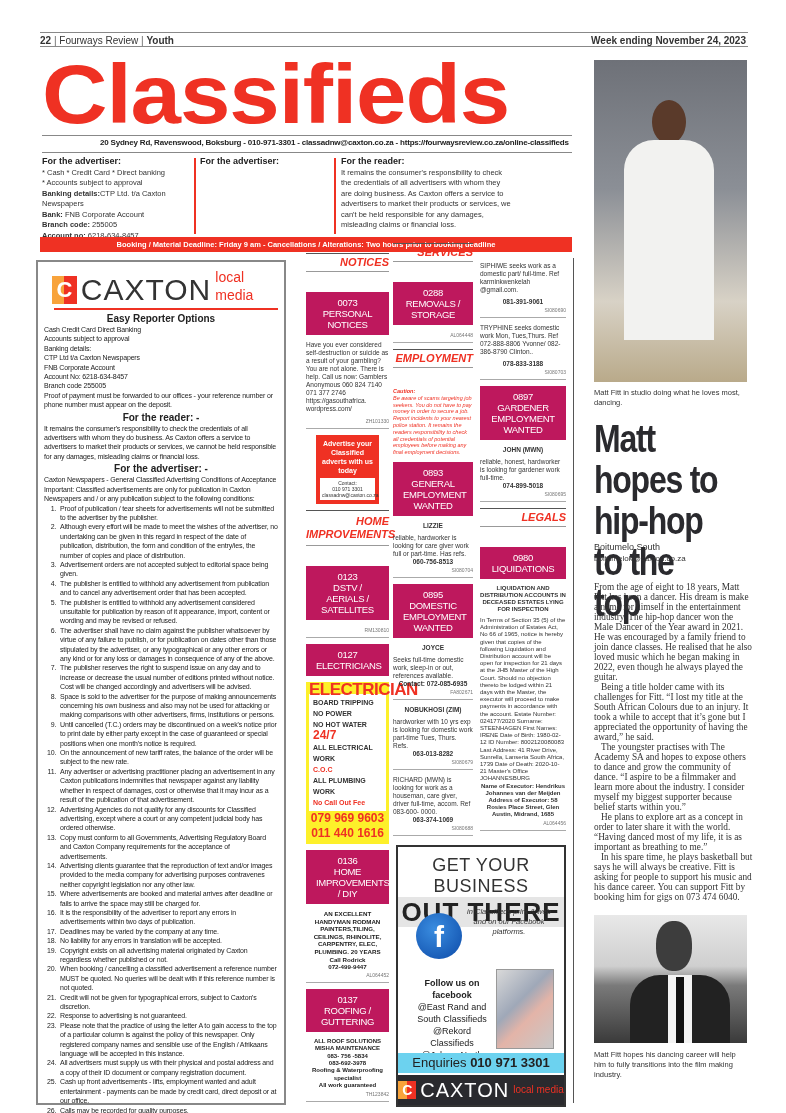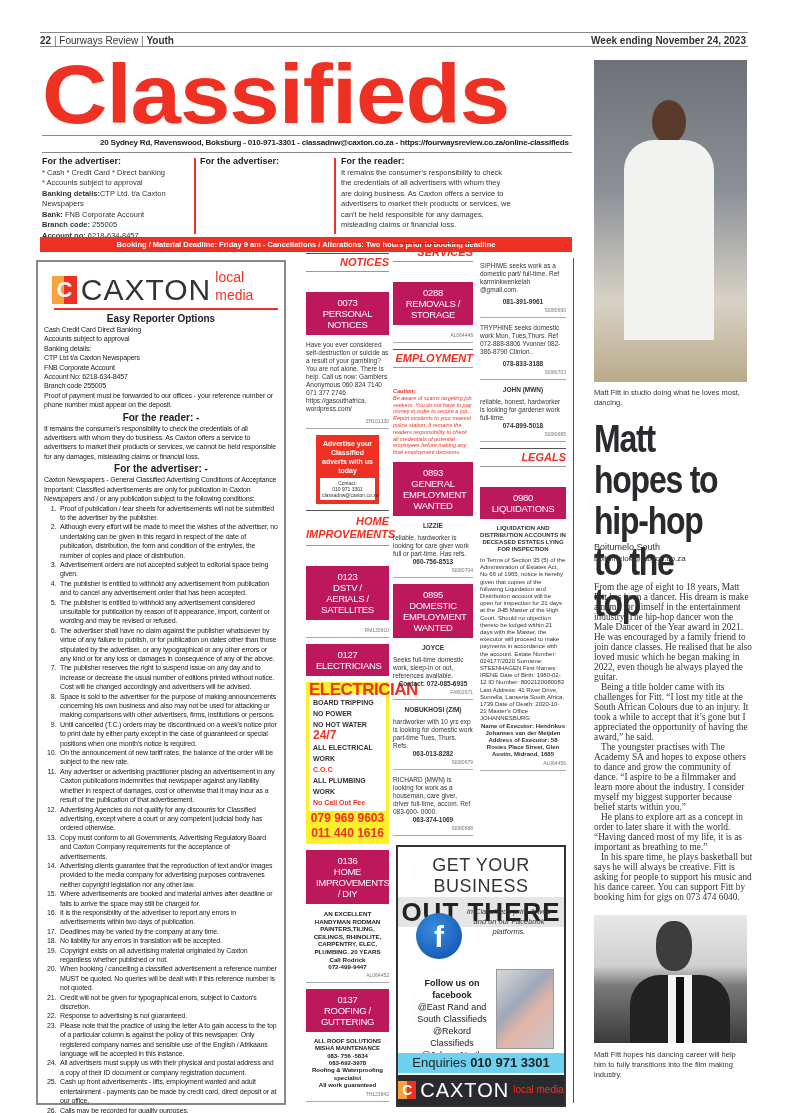--- a/index.html
+++ b/index.html
@@ -264,20 +264,24 @@
   <div class="ref">SI080688</div>
 </div>
 
 <div class="col" style="left:480px;top:258px;width:86px">
   <div class="ad">SIPHIWE seeks work as a domestic part/ full-time. Ref karminkwenkelah @gmail.com.</div>
   <div class="ad center bold" style="margin:0">081-391-9061</div>
   <div class="ref">SI080690</div>
   <div class="ad">TRYPHINE seeks domestic work Mon, Tues,Thurs. Ref 072-888-8806 Yvonne/ 082-386-8790 Clinton..</div>
   <div class="ad center bold" style="margin:0">078-833-3188</div>
   <div class="ref">SI080703</div>
+  <div class="redbox">
+      <div>0897</div>
+      <div>GARDENER EMPLOYMENT WANTED</div>
+    </div>
   <div class="ad center bold">JOHN (MWN)</div>
   <div class="ad" style="margin:0">reliable, honest, hardworker is looking for gardener work full-time.</div>
   <div class="ad center bold" style="margin:0">074-899-5018</div>
   <div class="ref">SI080695</div>
   <div class="sechead">LEGALS</div>
   <div class="redbox">
       <div>0980</div>
       <div>LIQUIDATIONS</div>
     </div>
   <div class="ad center bold" style="font-size:6px;line-height:7px">LIQUIDATION AND DISTRIBUTION ACCOUNTS IN DECEASED ESTATES LYING FOR INSPECTION</div>

